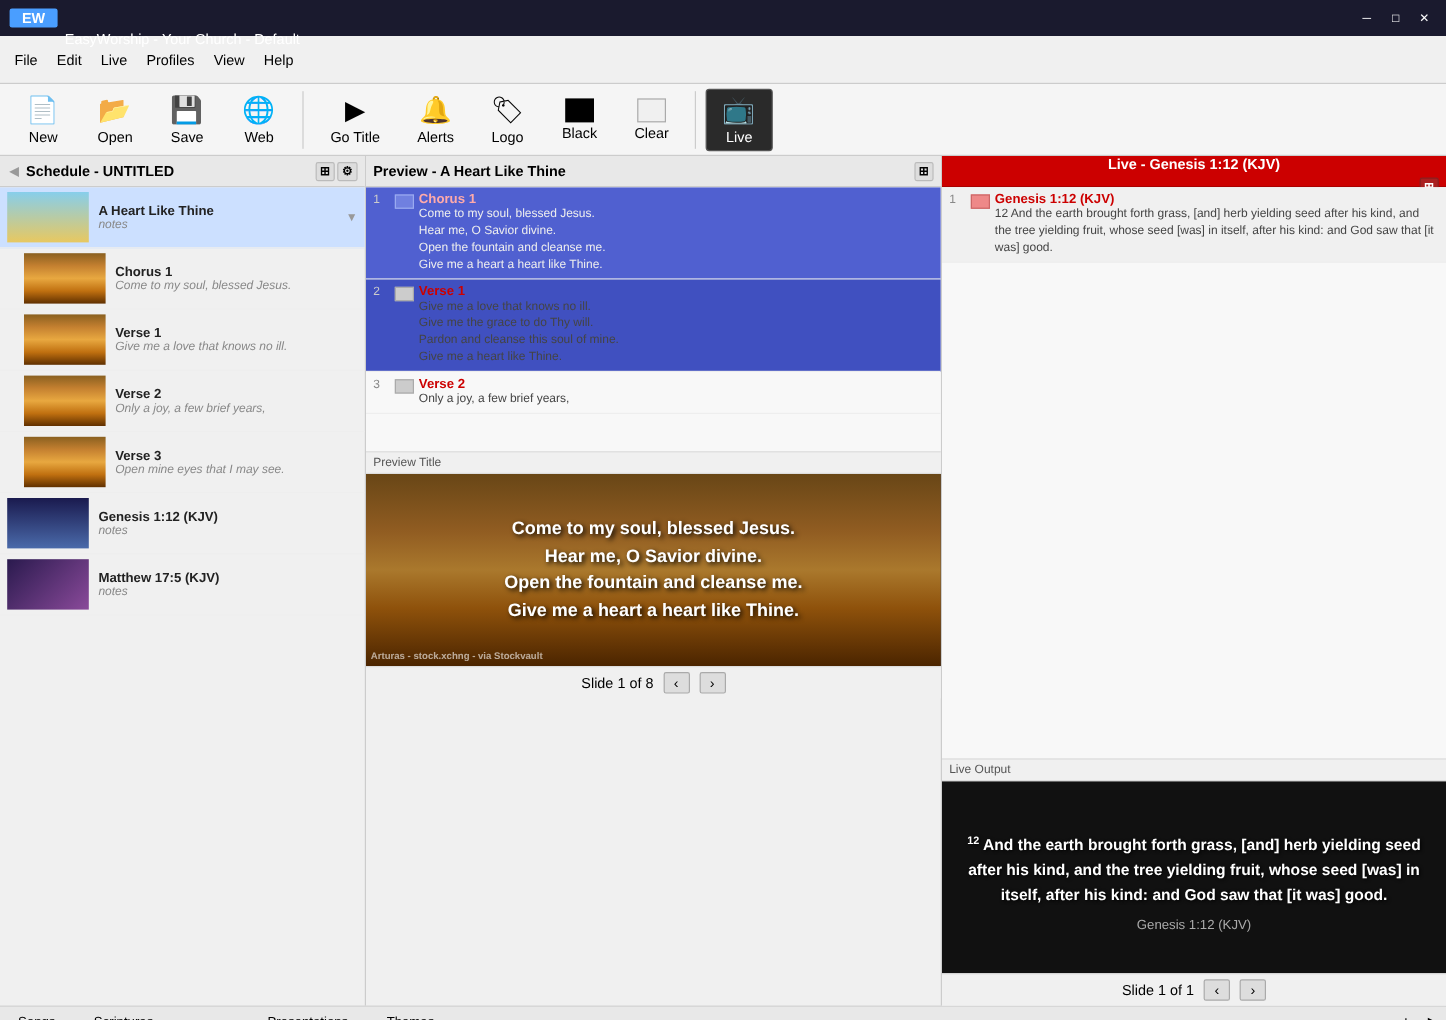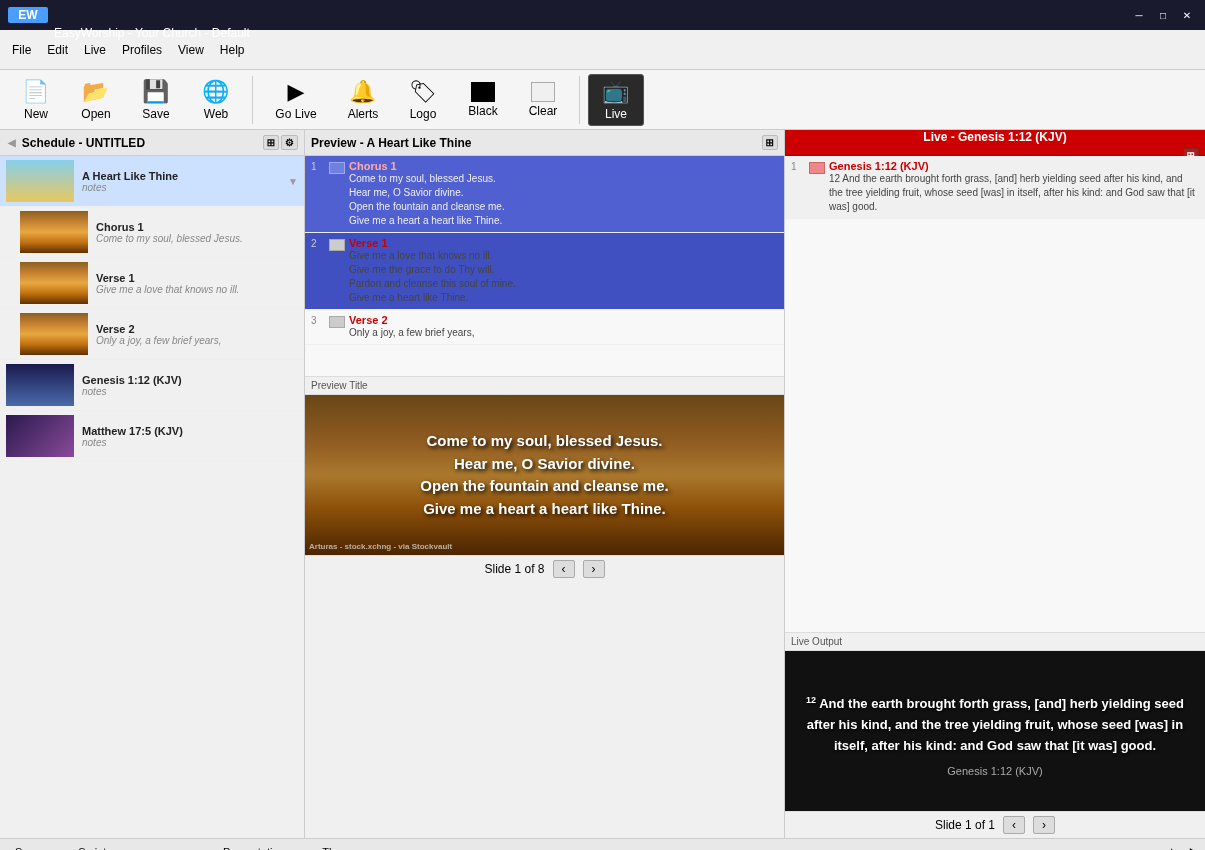--- a/index.html
+++ b/index.html
@@ -322,21 +322,21 @@
     <span class="icon">💾</span>
     <span>Save</span>
   </button>
   <button class="toolbar-btn">
     <span class="icon">🌐</span>
     <span>Web</span>
   </button>
   <div class="toolbar-sep"></div>
   <button class="toolbar-btn" style="width:70px;">
     <span class="icon">▶</span>
-    <span>Go Live</span>
+    <span>Go Title</span>
   </button>
   <button class="toolbar-btn">
     <span class="icon">🔔</span>
     <span>Alerts</span>
   </button>
   <button class="toolbar-btn">
     <span class="icon">🏷</span>
     <span>Logo</span>
   </button>
   <button class="toolbar-btn black-btn">
@@ -388,20 +388,27 @@
         <div class="sched-info">
           <div class="sched-title">Verse 1</div>
           <div class="sched-sub">Give me a love that knows no ill.</div>
         </div>
       </div>
       <div class="sched-item" style="padding-left:20px;">
         <div class="sched-thumb" style="background:linear-gradient(to bottom,#8a6020,#c48030,#e8a840,#c07010,#603000);"></div>
         <div class="sched-info">
           <div class="sched-title">Verse 2</div>
           <div class="sched-sub">Only a joy, a few brief years,</div>
+        </div>
+      </div>
+      <div class="sched-item" style="padding-left:20px;">
+        <div class="sched-thumb" style="background:linear-gradient(to bottom,#8a6020,#c48030,#e8a840,#c07010,#603000);"></div>
+        <div class="sched-info">
+          <div class="sched-title">Verse 3</div>
+          <div class="sched-sub">Open mine eyes that I may see.</div>
         </div>
       </div>
 
       <div class="sched-item">
         <div class="sched-thumb active"></div>
         <div class="sched-info">
           <div class="sched-title">Genesis 1:12 (KJV)</div>
           <div class="sched-sub">notes</div>
         </div>
       </div>

